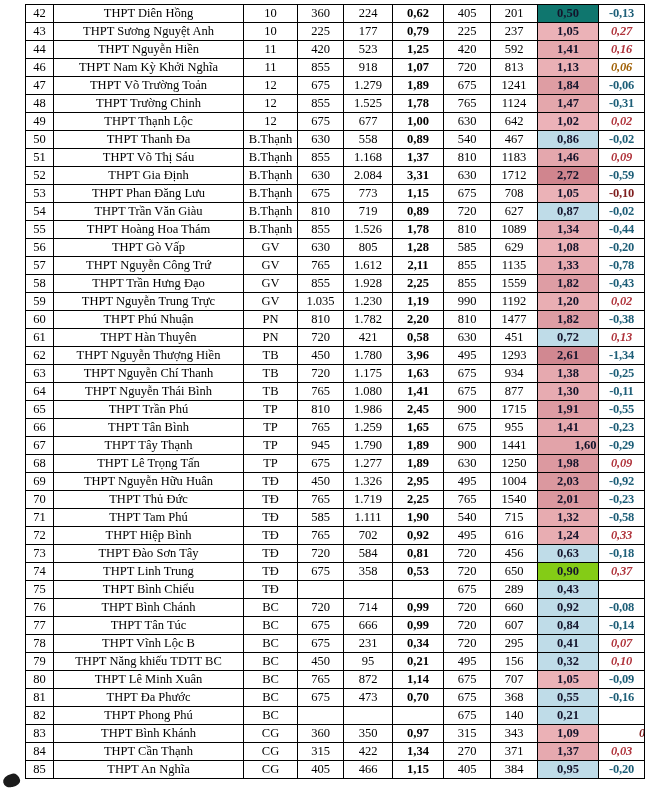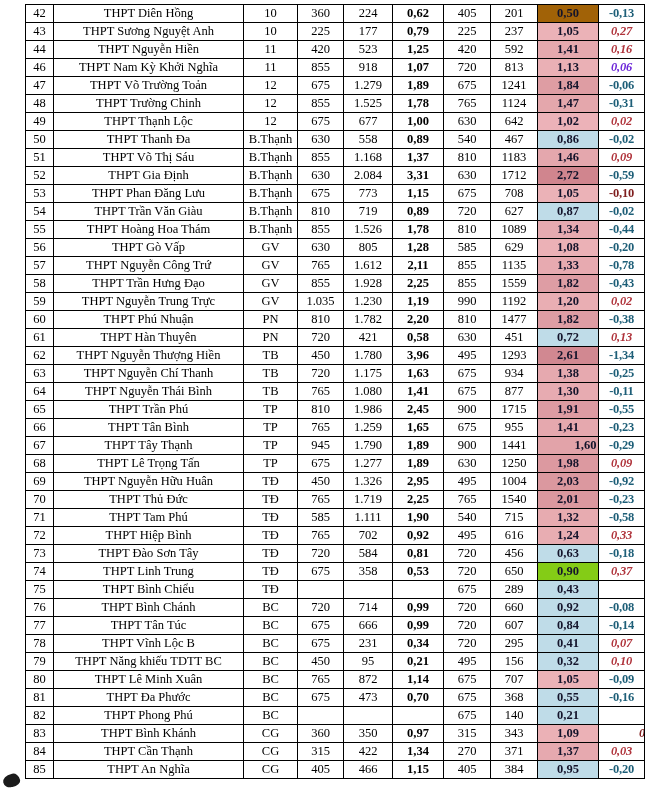--- a/index.html
+++ b/index.html
@@ -48,21 +48,21 @@
     <tbody>
         <tr>
           <td class="col-no">42</td>
           <td class="col-name">THPT Diên Hồng</td>
           <td class="col-district">10</td>
           <td class="col-num">360</td>
           <td class="col-num">224</td>
           <td class="col-ratio-a">0,62</td>
           <td class="col-num">405</td>
           <td class="col-num">201</td>
-          <td class="col-ratio-b" style="background: #a16207;">0,50</td>
+          <td class="col-ratio-b" style="background: #0f766e;">0,50</td>
           <td class="col-diff neg" style="color: rgb(30, 95, 120);">-0,13</td>
         </tr>
         <tr>
           <td class="col-no">43</td>
           <td class="col-name">THPT Sương Nguyệt Anh</td>
           <td class="col-district">10</td>
           <td class="col-num">225</td>
           <td class="col-num">177</td>
           <td class="col-ratio-a">0,79</td>
           <td class="col-num">225</td>
@@ -85,21 +85,21 @@
         <tr>
           <td class="col-no">46</td>
           <td class="col-name">THPT Nam Kỳ Khởi Nghĩa</td>
           <td class="col-district">11</td>
           <td class="col-num">855</td>
           <td class="col-num">918</td>
           <td class="col-ratio-a">1,07</td>
           <td class="col-num">720</td>
           <td class="col-num">813</td>
           <td class="col-ratio-b" style="background: rgb(234, 176, 181);">1,13</td>
-          <td class="col-diff pos" style="color: #6d28d9; font-style: italic;">0,06</td>
+          <td class="col-diff pos" style="color: #a16207; font-style: italic;">0,06</td>
         </tr>
         <tr>
           <td class="col-no">47</td>
           <td class="col-name">THPT Võ Trường Toản</td>
           <td class="col-district">12</td>
           <td class="col-num">675</td>
           <td class="col-num">1.279</td>
           <td class="col-ratio-a">1,89</td>
           <td class="col-num">675</td>
           <td class="col-num">1241</td>

